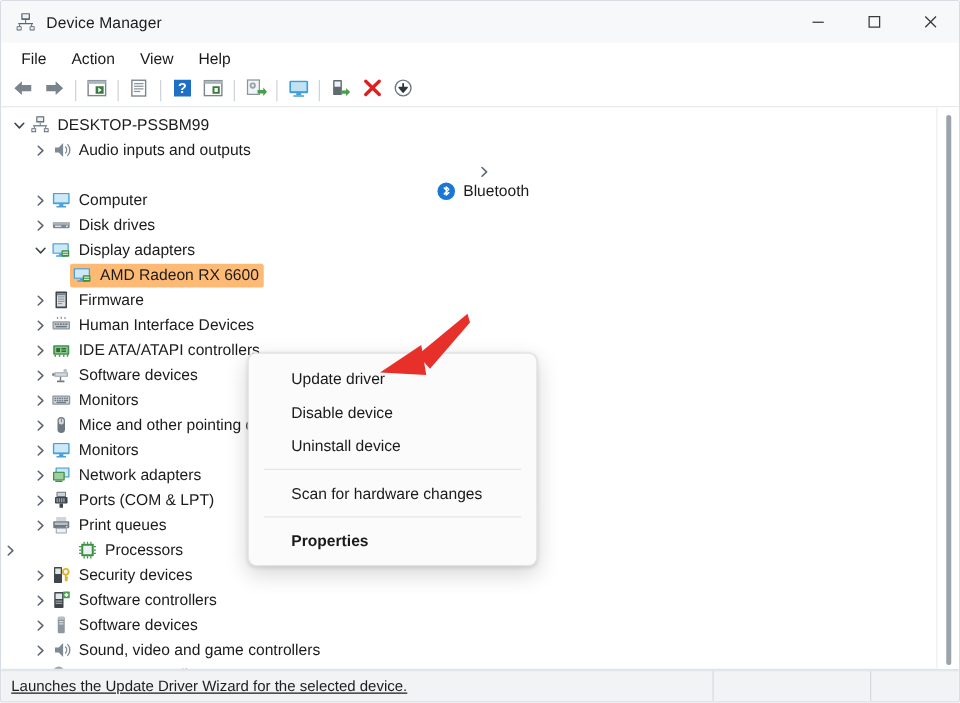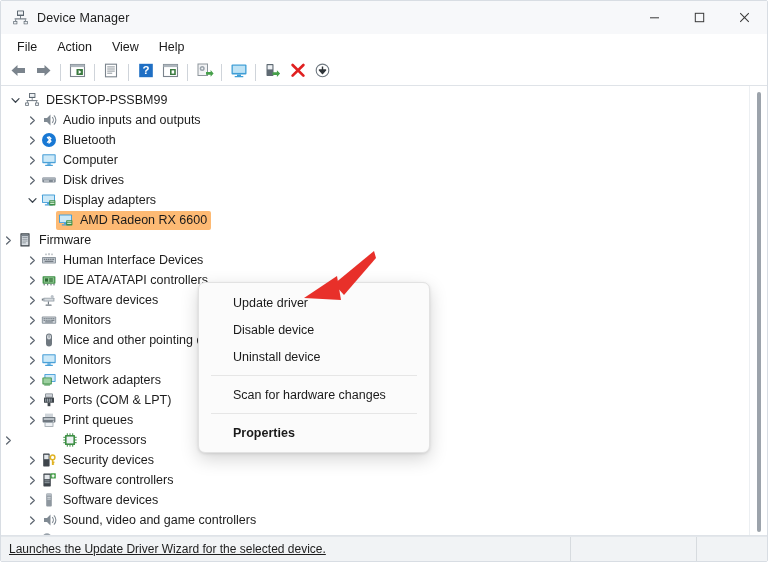--- a/index.html
+++ b/index.html
@@ -342,21 +342,21 @@
           </span>
           <span class="lblwrap">
             <span class="ico"><svg width="16" height="16" viewBox="0 0 16 16">
     <path d="M3 6 L6 6 L9.5 2.4 L9.5 13.6 L6 10 L3 10 Z" fill="#808a93"></path>
     <path d="M11.2 5.2 a4 4 0 0 1 0 5.6" stroke="#808a93" stroke-width="1.1" fill="none"></path>
     <path d="M12.9 3.3 a6.6 6.6 0 0 1 0 9.4" stroke="#808a93" stroke-width="1.1" fill="none"></path>
               </svg></span>
             <span class="lbl">Audio inputs and outputs</span>
           </span>
         </div>
-        <div class="row" style="padding-left: 24px;">
+        <div class="row" style="padding-left: 24px; flex-direction: column;">
           <span class="chev">
             <svg width="9" height="9" viewBox="0 0 9 9">
               <path d="M2.6 1 L6.3 4.5 L2.6 8" stroke="#5d6670" stroke-width="1.25" fill="none" stroke-linecap="round" stroke-linejoin="round"></path>
             </svg>
           </span>
           <span class="lblwrap">
             <span class="ico"><svg width="16" height="16" viewBox="0 0 16 16">
     <circle cx="8" cy="8" r="7" fill="#1878d4"></circle>
     <path d="M6.1 5 L10 9.2 L8 11 L8 4.6 L10 6.4 L6.1 10.6" stroke="#ffffff" stroke-width="1.25" fill="none" stroke-linejoin="round"></path>
               </svg></span>
@@ -422,21 +422,21 @@
     <rect x="2" y="3.5" width="11" height="6.6" fill="#cde9f8"></rect>
     <rect x="3.8" y="12.2" width="8" height="1.2" rx=".5" fill="#49a0d8"></rect>
     <rect x="6.1" y="11" width="3.6" height="1.3" fill="#49a0d8"></rect>
     <rect x="8.2" y="8.2" width="6.2" height="5.2" rx=".6" fill="#3d8f44"></rect>
     <rect x="9.2" y="9.3" width="4.2" height="1" fill="#cfe8d2"></rect>
     <rect x="9.2" y="11" width="4.2" height="1" fill="#cfe8d2"></rect>
               </svg></span>
             <span class="lbl">AMD Radeon RX 6600</span>
           </span>
         </div>
-        <div class="row" style="">
+        <div class="row" style="padding-left: 24px;">
           <span class="chev">
             <svg width="9" height="9" viewBox="0 0 9 9">
               <path d="M2.6 1 L6.3 4.5 L2.6 8" stroke="#5d6670" stroke-width="1.25" fill="none" stroke-linecap="round" stroke-linejoin="round"></path>
             </svg>
           </span>
           <span class="lblwrap">
             <span class="ico"><svg width="16" height="16" viewBox="0 0 16 16">
     <rect x="3.4" y="1.2" width="9.2" height="13.4" rx=".6" fill="#3e454b"></rect>
     <rect x="4.6" y="2.6" width="6.8" height="10.6" fill="#d9dee3"></rect>
     <rect x="4.6" y="2.6" width="6.8" height="1.6" fill="#767f88"></rect>

